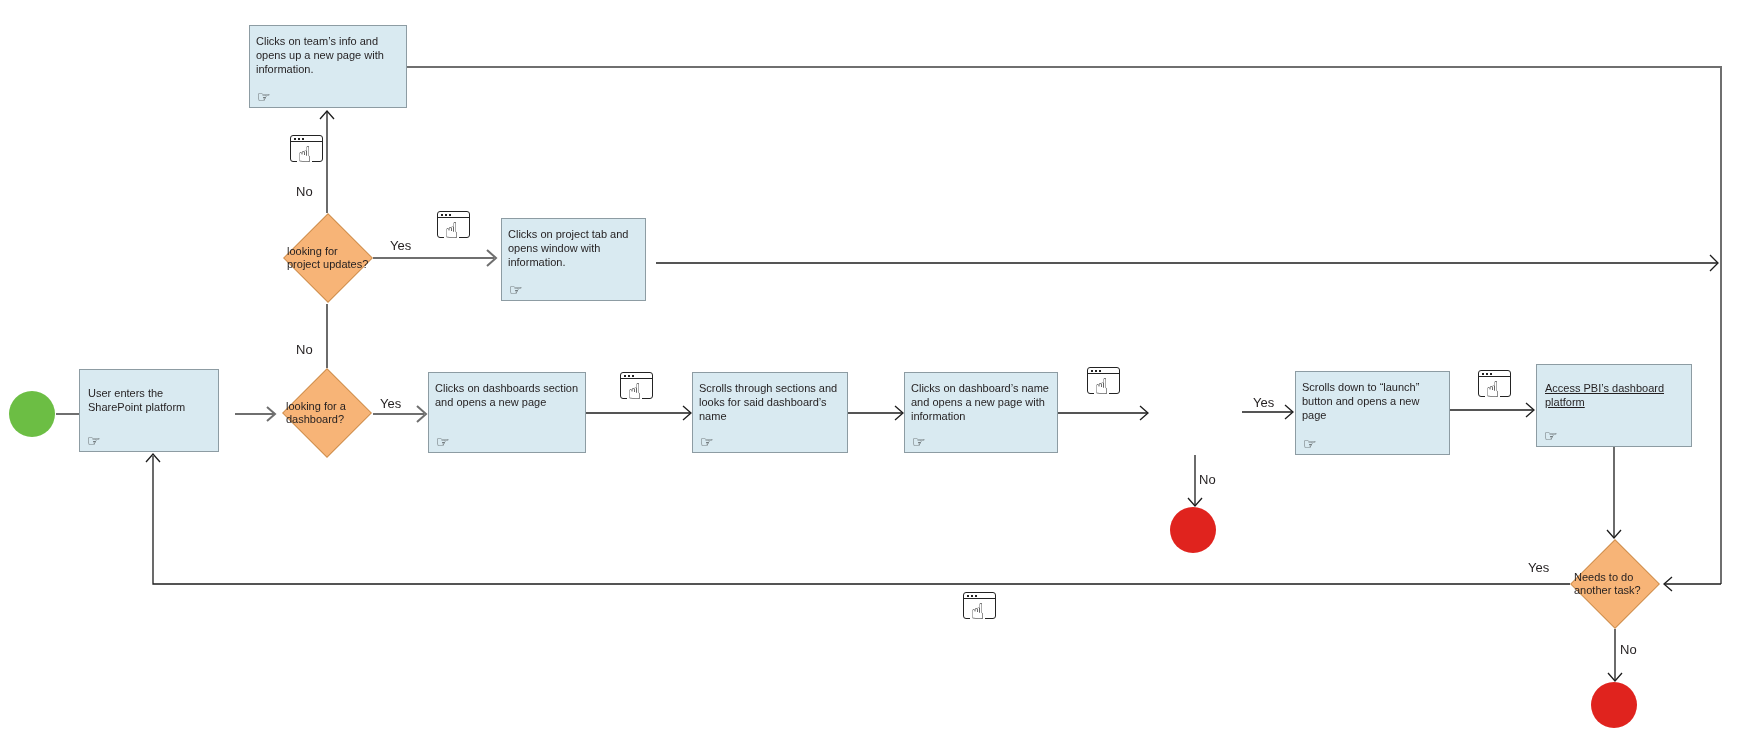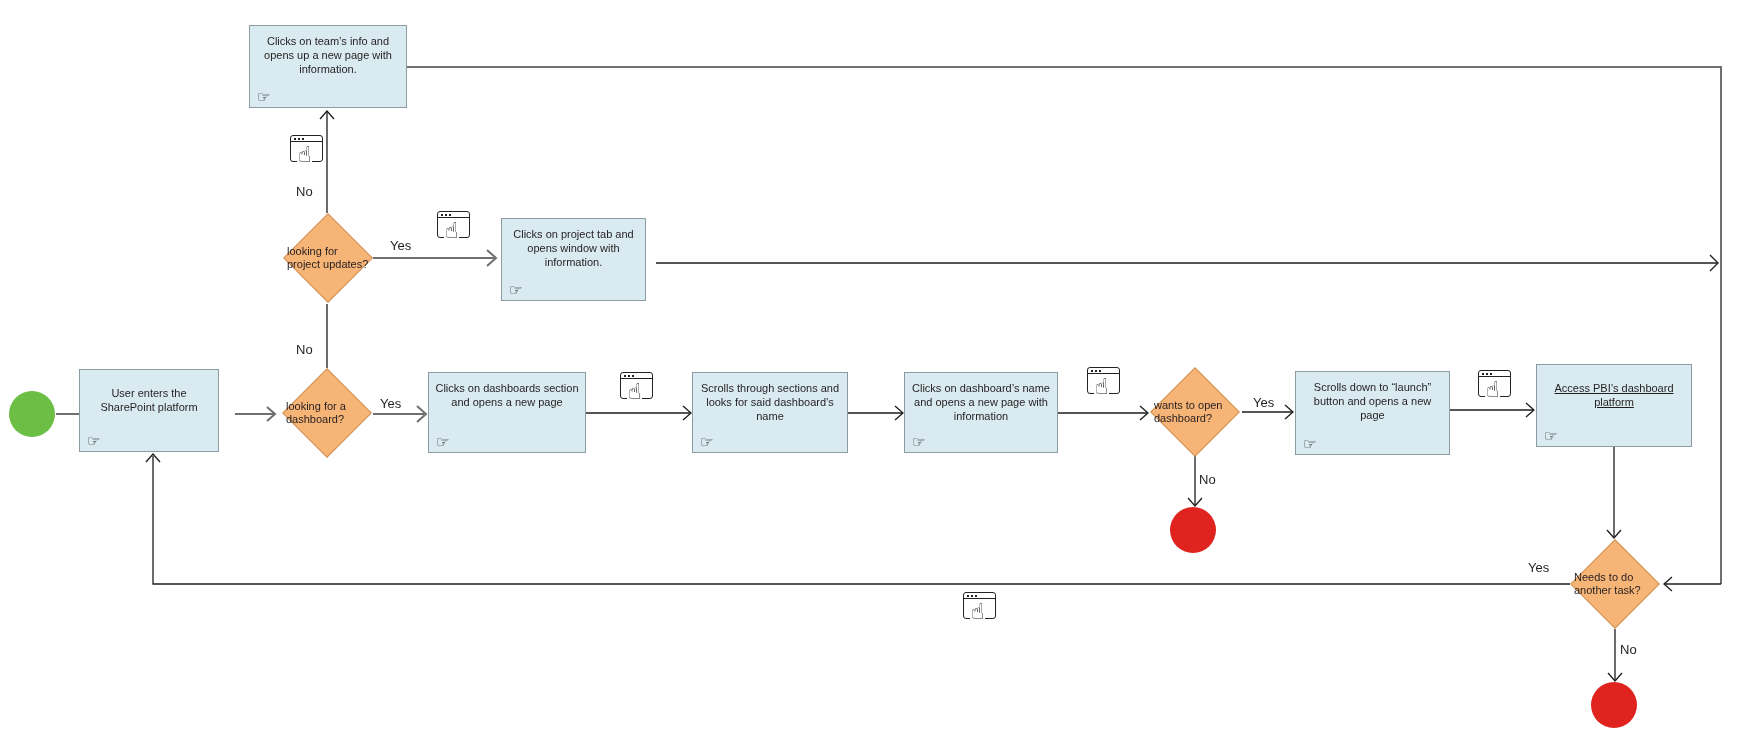--- a/index.html
+++ b/index.html
@@ -3,21 +3,21 @@
 <meta charset="utf-8">
 <style>
   html,body{margin:0;padding:0;background:#fff;}
   #stage{position:relative;width:1748px;height:752px;background:#ffffff;
          font-family:"Liberation Sans",sans-serif;color:#231f20;overflow:hidden;}
   svg.wires{position:absolute;left:0;top:0;z-index:0;}
   .g{stroke:#6f6f6f;stroke-width:2;fill:none;}
   .b{stroke:#1c1c1c;stroke-width:1.3;fill:none;}
 
   .proc{position:absolute;box-sizing:border-box;background:#d9eaf1;border:1px solid #8d9ca3;
-        text-align:center;font-size:11px;line-height:14px;z-index:1;}
+        text-align:left;font-size:11px;line-height:14px;z-index:1;}
   .p2{padding:16px 8px 0 8px;}
   .p3{padding:8px 6px 0 6px;}
   .bhand{position:absolute;left:7px;bottom:2px;font-size:15px;line-height:15px;color:#111;
          font-family:"DejaVu Sans",sans-serif;}
 
   .diamond{position:absolute;width:90px;height:90px;display:flex;align-items:center;justify-content:center;
            text-align:left;font-size:11px;line-height:13px;z-index:1;}
   .diamond::before{content:"";position:absolute;inset:0;background:#cf8e4c;
            clip-path:polygon(50% 0,100% 50%,50% 100%,0 50%);}
   .diamond::after{content:"";position:absolute;inset:1.4px;background:#f7b477;
@@ -124,23 +124,20 @@
     <span>Access PBI’s dashboard platform</span>
     <span class="bhand">☞</span>
   </div>
 
   <div class="diamond" style="left:283px;top:213px;">
     <span>looking for project updates?</span>
   </div>
   <div class="diamond" style="left:282px;top:368px;">
     <span>looking for a dashboard?</span>
   </div>
-  <div class="diamond" style="left:1150px;top:367px;">
-    <span>wants to open dashboard?</span>
-  </div>
   <div class="diamond" style="left:1570px;top:539px;">
     <span>Needs to do another task?</span>
   </div>
 
   <div class="lbl" style="left:296px;top:185px;">No</div>
   <div class="lbl" style="left:296px;top:343px;">No</div>
   <div class="lbl" style="left:390px;top:239px;">Yes</div>
   <div class="lbl" style="left:380px;top:397px;">Yes</div>
   <div class="lbl" style="left:1253px;top:396px;">Yes</div>
   <div class="lbl" style="left:1199px;top:473px;">No</div>

